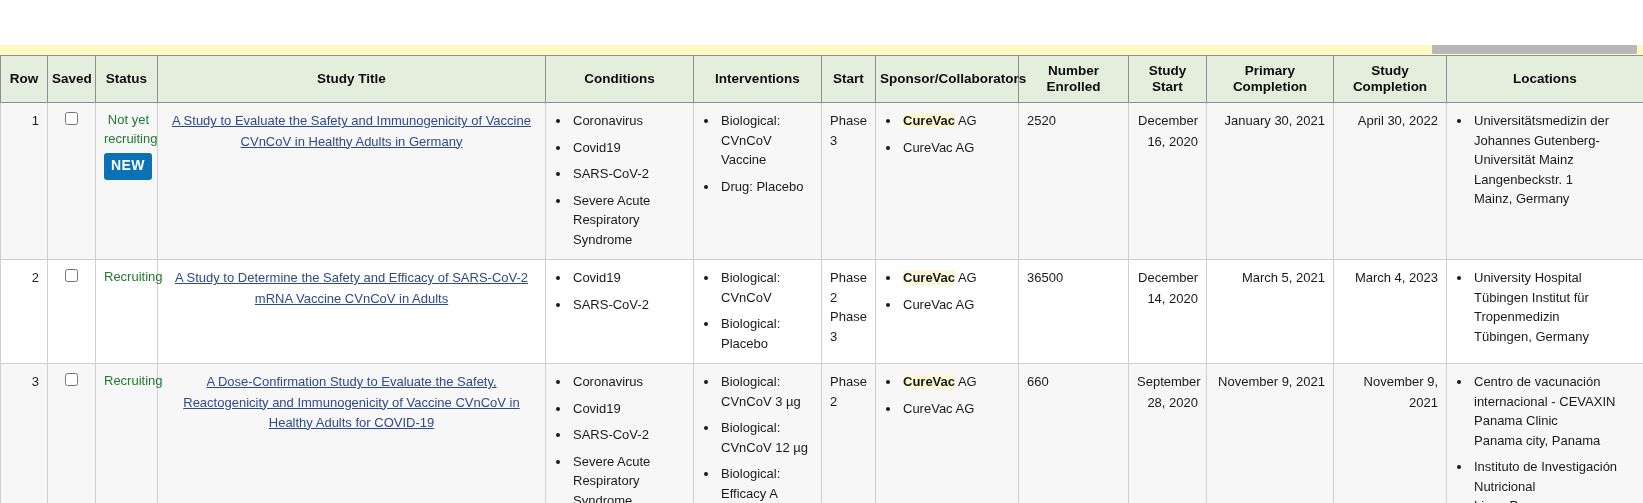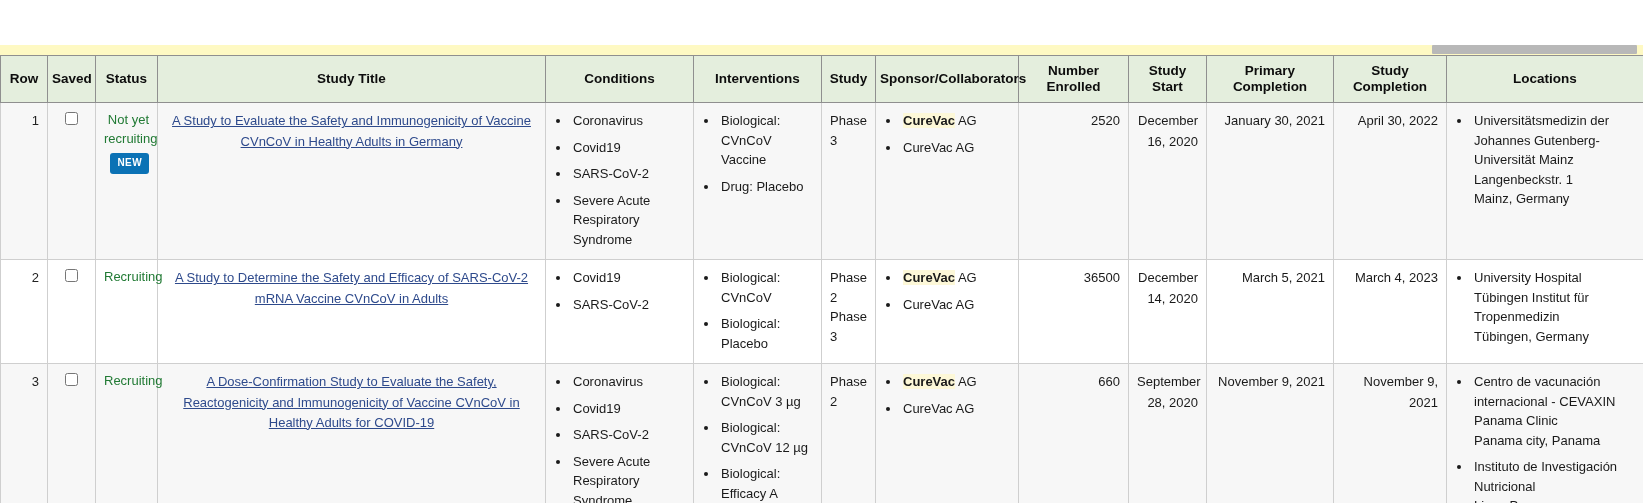--- a/index.html
+++ b/index.html
@@ -53,31 +53,31 @@
     vertical-align: top;
     line-height: 1.55;
   }
   tr.row-odd td { background: #f7f7f7; }
   tr.row-even td { background: #ffffff; }
 
   td.c-row   { text-align: right;  padding-right: 10px; color: #222; }
   td.c-saved { text-align: center; }
   td.c-status{ text-align: right;  padding-right: 6px; }
   td.c-title { text-align: center; }
-  td.c-num   { text-align: right;  padding-right: 14px; }
+  td.c-num   { text-align: left;  padding-right: 14px; }
   td.c-date  { text-align: right; }
   td.c-phase { text-align: left; }
 
   .status-text { color: #217a34; line-height: 1.45; display: block; }
   .new-badge {
     display: inline-block;
     margin-top: 4px;
     background: #0b72b5;
     color: #ffffff;
-    font-size: 10px;
+    font-size: 14px;
     font-weight: bold;
     letter-spacing: .4px;
     padding: 2px 7px 3px 7px;
     border-radius: 3px;
   }
   a.study-link {
     color: #2e4a8c;
     text-decoration: underline;
     font-size: 13px;
     line-height: 1.5;
@@ -134,21 +134,21 @@
       <col style="width:197px">
     </colgroup>
     <thead>
       <tr>
         <th>Row</th>
         <th>Saved</th>
         <th>Status</th>
         <th>Study Title</th>
         <th>Conditions</th>
         <th>Interventions</th>
-        <th>Study</th>
+        <th>Start</th>
         <th>Sponsor/Collaborators</th>
         <th>Number Enrolled</th>
         <th>Study Start</th>
         <th>Primary Completion</th>
         <th>Study Completion</th>
         <th>Locations</th>
       </tr>
     </thead>
     <tbody>
         <tr class="row-odd">

